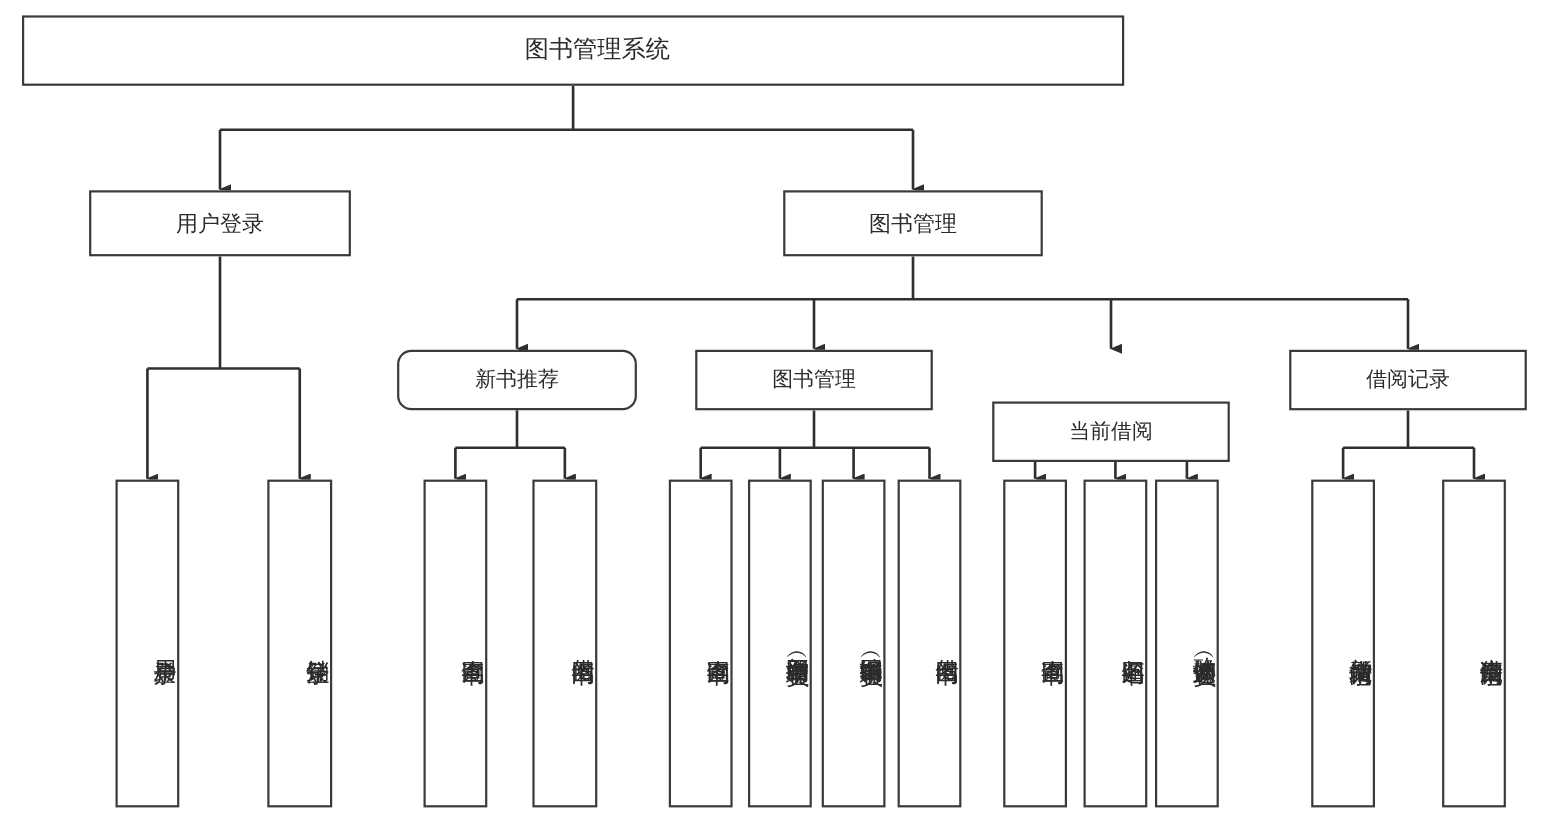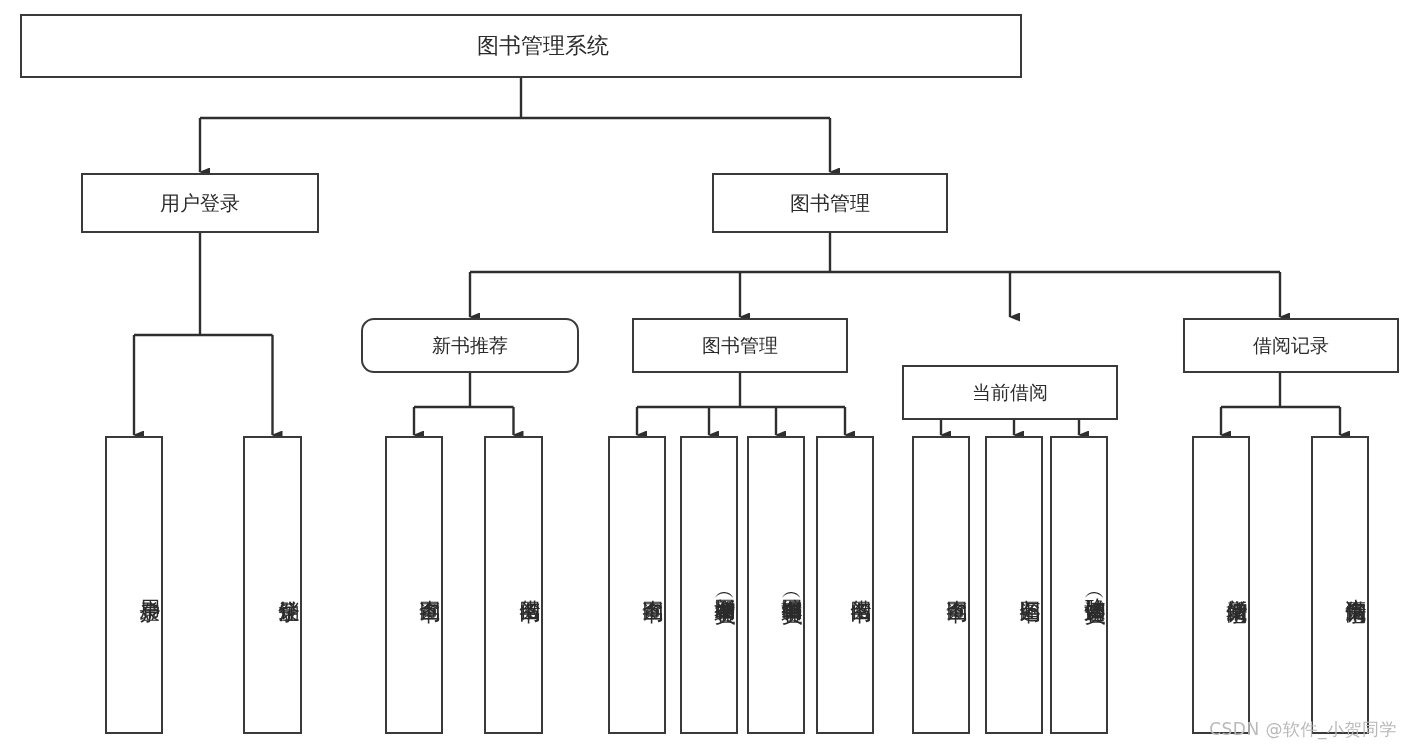--- a/index.html
+++ b/index.html
@@ -132,21 +132,21 @@
       </div>
       <div class="node level3" style="left: 361px; top: 318px; width: 218px; height: 55px; border-radius: 13px;">
         <span class="node-label">新书推荐</span>
       </div>
       <div class="node level3" style="left: 632px; top: 318px; width: 216px; height: 55px;">
         <span class="node-label">图书管理</span>
       </div>
       <div class="node level3" style="left: 902px; top: 318px; width: 216px; height: 55px; margin-top: 47px;">
         <span class="node-label">当前借阅</span>
       </div>
-      <div class="node level3" style="left: 1172px; top: 318px; width: 216px; height: 55px; margin-left: 11px;">
+      <div class="node level3" style="left: 1172px; top: 318px; width: 216px; height: 55px;">
         <span class="node-label">借阅记录</span>
       </div>
       <div class="node leaf" style="left: 105px; top: 436px; width: 58px; height: 298px;">
         <span class="node-label">用户登录</span>
       </div>
       <div class="node leaf" style="left: 243px; top: 436px; width: 59px; height: 298px;">
         <span class="node-label">注销登录</span>
       </div>
       <div class="node leaf" style="left: 385px; top: 436px; width: 58px; height: 298px;">
         <span class="node-label">查询图书</span>
@@ -176,14 +176,13 @@
         <span class="node-label">确认归还（管理员）</span>
       </div>
       <div class="node leaf" style="left: 1192px; top: 436px; width: 58px; height: 298px;">
         <span class="node-label">新增借阅记录</span>
       </div>
       <div class="node leaf" style="left: 1311px; top: 436px; width: 58px; height: 298px;">
         <span class="node-label">查询借阅记录</span>
       </div>
     </div>
 
-  <div id="watermark">CSDN @软件_小贺同学</div>
 </div>
 
 </body></html>

